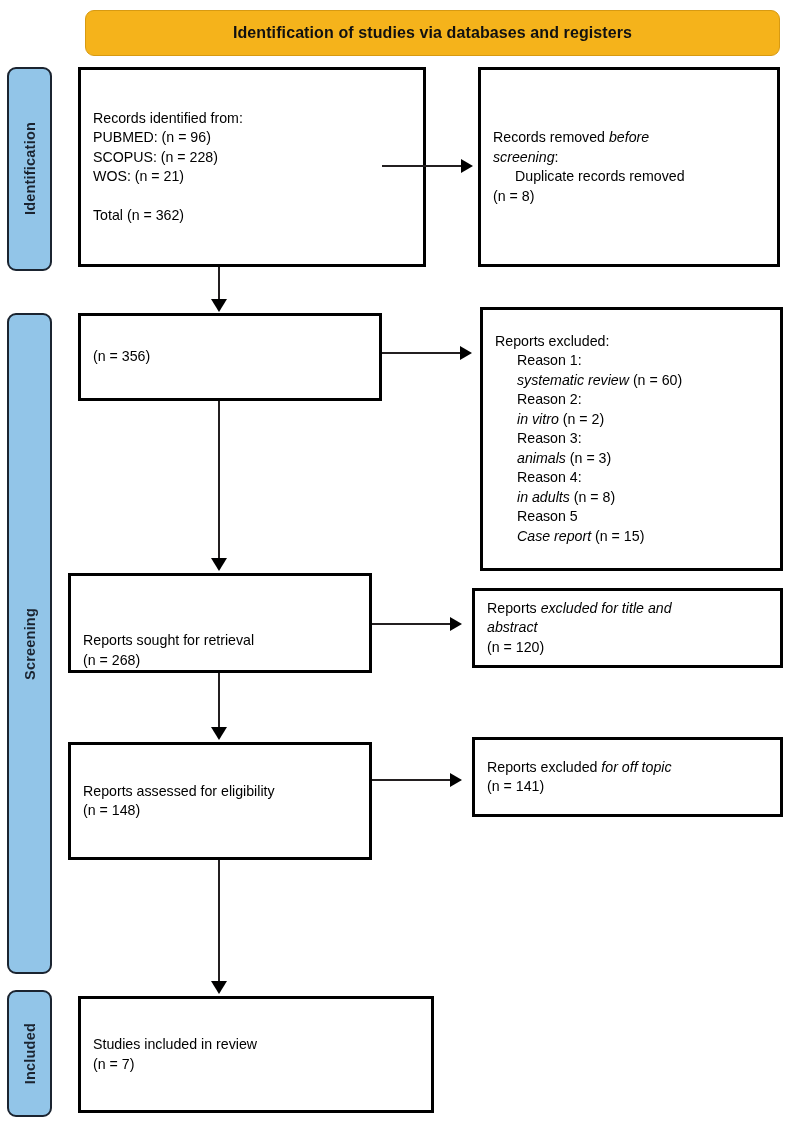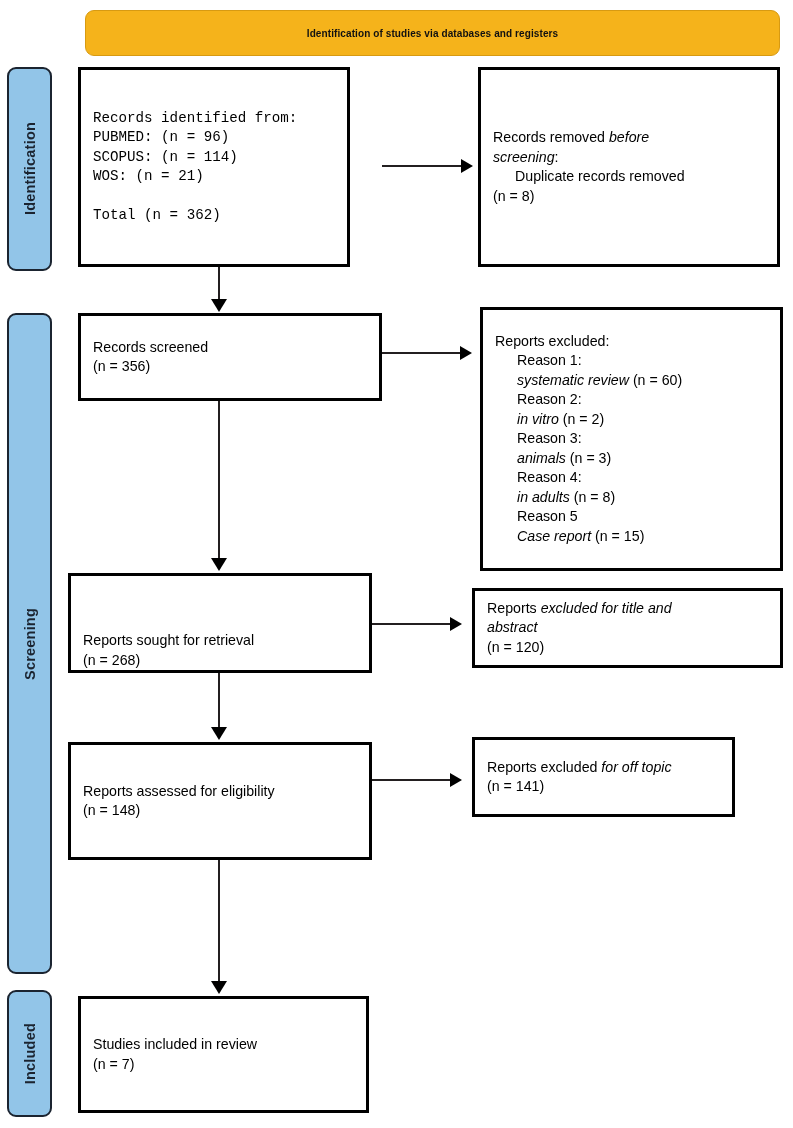--- a/index.html
+++ b/index.html
@@ -5,50 +5,50 @@
   html,body{margin:0;padding:0;background:#ffffff;}
   body{width:793px;height:1128px;position:relative;overflow:hidden;
        font-family:"Liberation Sans","DejaVu Sans",sans-serif;color:#000;}
 
   #stage{position:absolute;left:0;top:0;width:793px;height:1128px;}
 
   
   .banner{position:absolute;left:85px;top:10px;width:693px;height:44px;
           background:#F5B31B;border:1px solid #d79a12;border-radius:9px;
           display:flex;align-items:center;justify-content:center;}
-  .banner span{font-size:10px;font-weight:bold;color:#111;letter-spacing:.1px;}
+  .banner span{font-size:16px;font-weight:bold;color:#111;letter-spacing:.1px;}
 
   
   .vlabel{position:absolute;left:7px;width:41px;background:#92C5E8;
           border:2px solid #1b2430;border-radius:9px;
           display:flex;align-items:center;justify-content:center;}
   .vlabel span{writing-mode:vertical-rl;transform:rotate(180deg);
                font-size:14.5px;font-weight:bold;color:#1b2430;letter-spacing:.2px;}
   #lbl-identification{top:67px;height:200px;}
   #lbl-screening{top:313px;height:657px;}
   #lbl-included{top:990px;height:123px;}
 
   
   .box{position:absolute;background:#fff;border:3px solid #000;box-sizing:border-box;
        display:flex;align-items:center;}
   .box .inner{padding:0 12px;width:100%;}
   .box p{margin:0;font-size:14.2px;line-height:19.5px;white-space:pre;}
   .ital{font-style:italic;}
   .ind{padding-left:22px;}
   .gap{height:19px;}
 
-  #box-identified {left:78px;  top:67px;  width:272px; height:200px;font-family:Liberation Mono, monospace;}
+  #box-identified {left:78px;  top:67px;  width:348px; height:200px;}
   #box-removed    {left:478px; top:67px;  width:302px; height:200px;}
   #box-screened   {left:78px;  top:313px; width:304px; height:88px;}
   #box-excluded   {left:480px; top:307px; width:303px; height:264px;}
   #box-sought     {left:68px;  top:573px; width:304px; height:100px;align-items:flex-end;}
   #box-exc-title  {left:472px; top:588px; width:311px; height:80px;}
   #box-assessed   {left:68px;  top:742px; width:304px; height:118px;justify-content:center;}
-  #box-exc-topic  {left:472px; top:737px; width:263px; height:80px;}
-  #box-included   {left:78px;  top:996px; width:291px; height:117px;}
+  #box-exc-topic  {left:472px; top:737px; width:311px; height:80px;}
+  #box-included   {left:78px;  top:996px; width:356px; height:117px;}
 
   
   .hline{position:absolute;height:2px;background:#231f20;}
   .vline{position:absolute;width:2px;background:#231f20;}
   .arrow-r{position:absolute;width:0;height:0;
            border-top:7px solid transparent;border-bottom:7px solid transparent;
            border-left:12px solid #000;}
   .arrow-d{position:absolute;width:0;height:0;
            border-left:8px solid transparent;border-right:8px solid transparent;
            border-top:13px solid #000;}
@@ -87,39 +87,38 @@
     <span>Screening</span>
   </div>
   <div class="vlabel" id="lbl-included">
     <span>Included</span>
   </div>
 
   <div class="box" id="box-identified">
     <div class="inner">
       <p>Records identified from:</p>
       <p>PUBMED: (n = 96)</p>
-      <p>SCOPUS: (n = 114)</p>
+      <p>SCOPUS: (n = 228)</p>
       <p>WOS: (n = 21)</p>
       <div class="gap"></div>
       <p>Total (n = 362)</p>
     </div>
   </div>
 
   <div class="box" id="box-removed">
     <div class="inner">
       <p><span>Records removed </span><span class="ital">before</span></p>
       <p><span class="ital">screening</span><span>:</span></p>
       <p class="ind">Duplicate records removed</p>
       <p>(n = 8)</p>
     </div>
   </div>
 
   <div class="box" id="box-screened">
     <div class="inner">
-      <p>Records screened</p>
       <p>(n = 356)</p>
     </div>
   </div>
 
   <div class="box" id="box-excluded">
     <div class="inner">
       <p>Reports excluded:</p>
       <p class="ind">Reason 1:</p>
       <p class="ind"><span class="ital">systematic review</span><span> (n = 60)</span></p>
       <p class="ind">Reason 2:</p>

